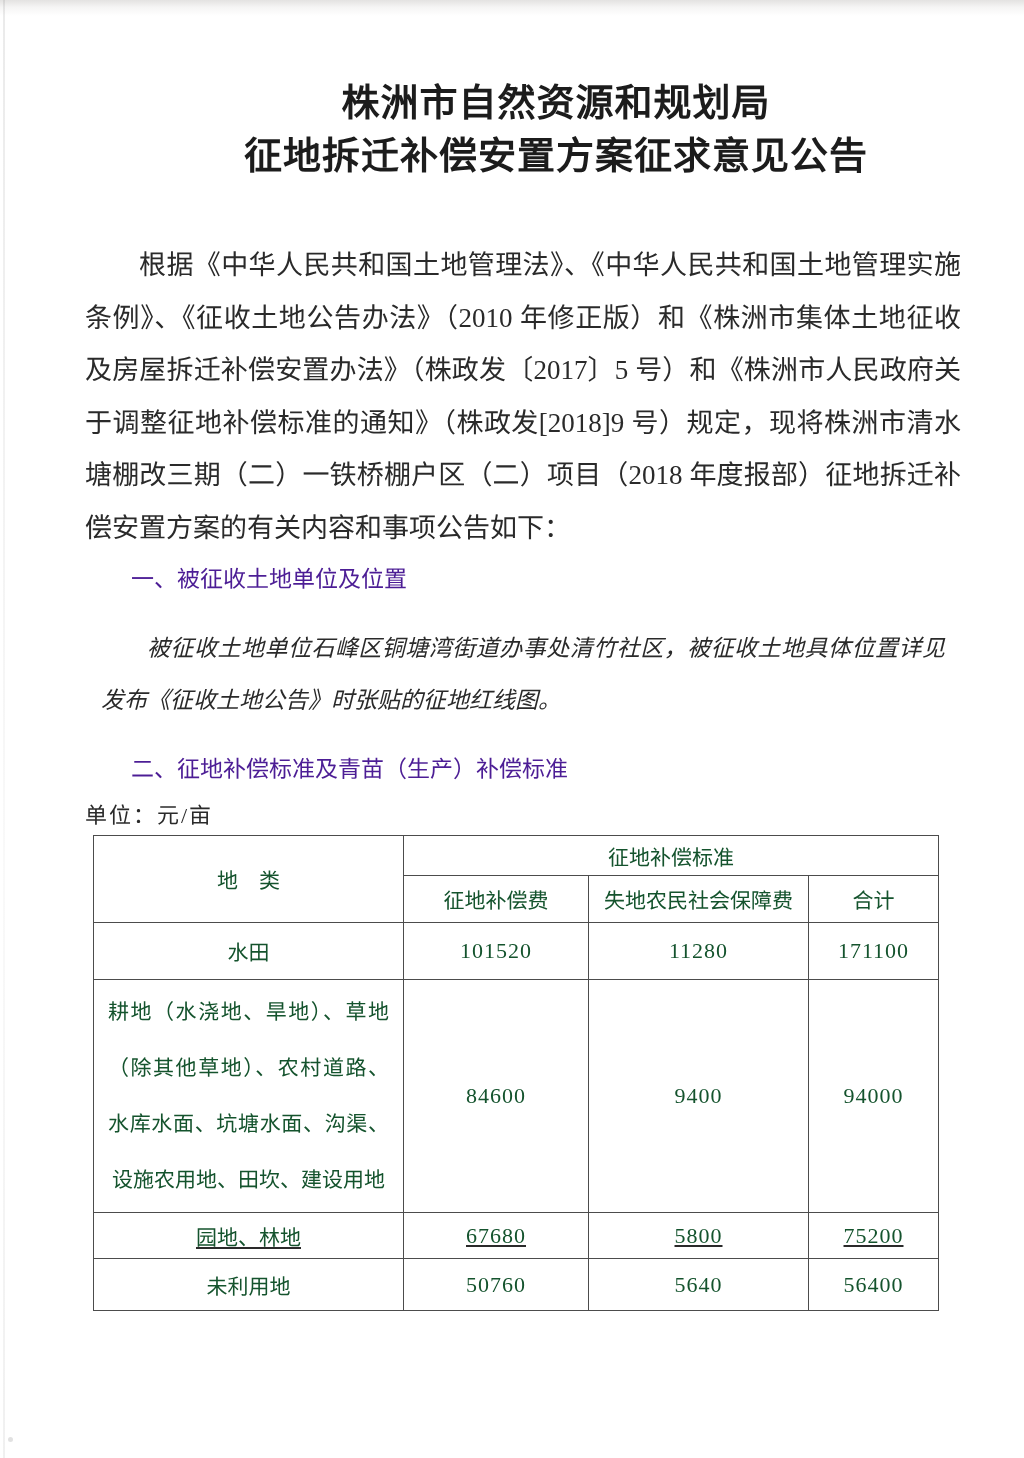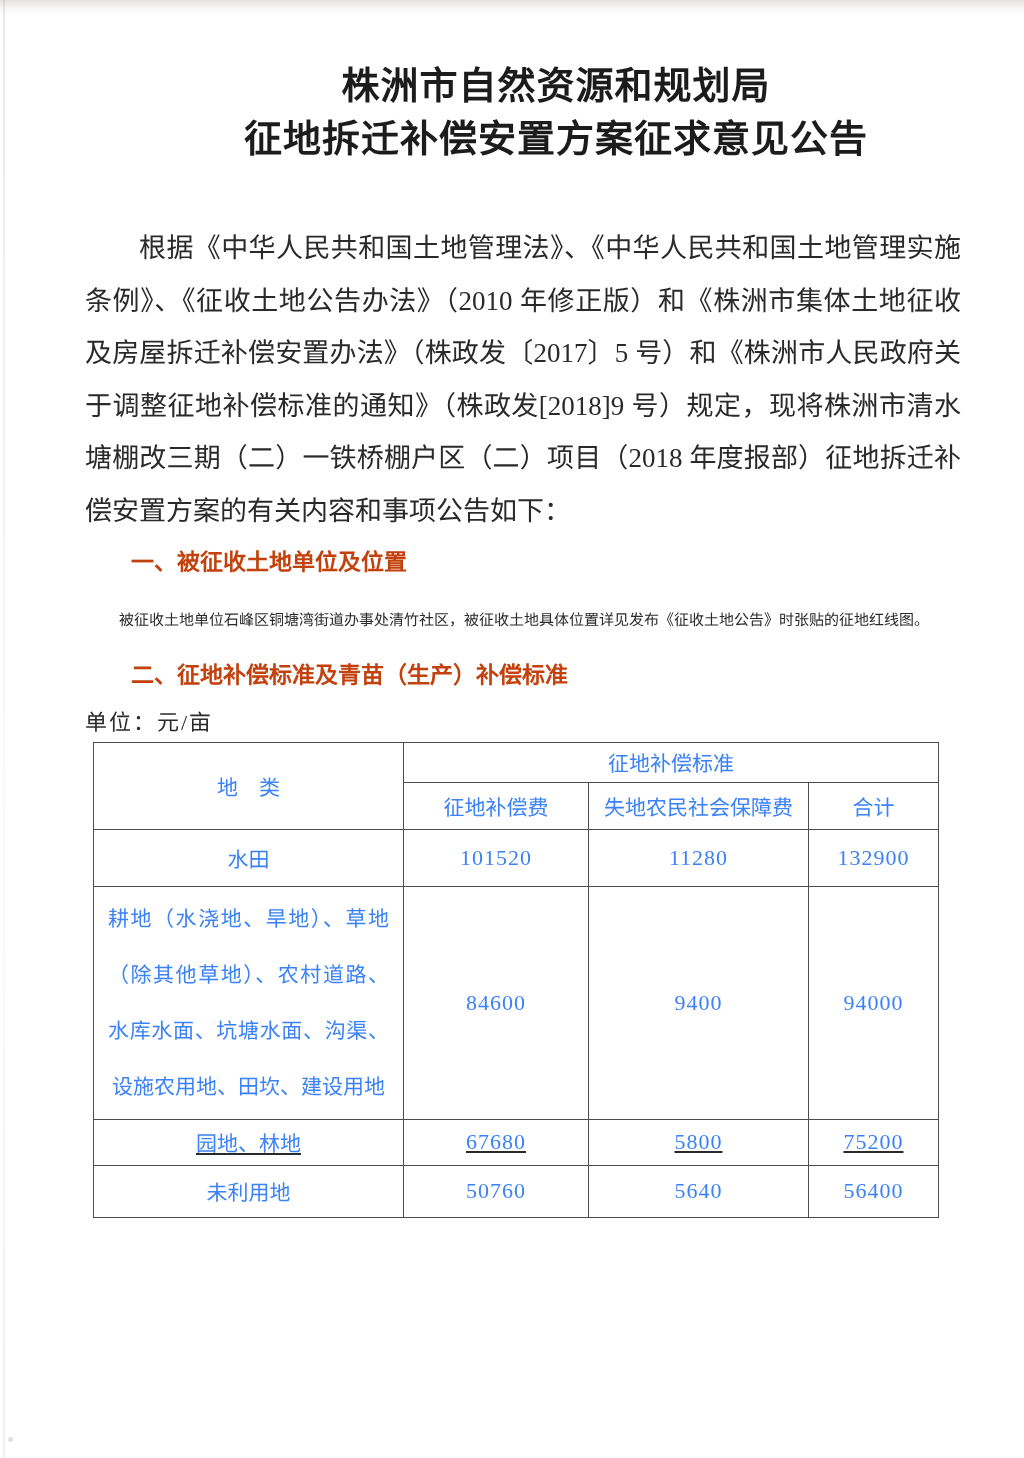--- a/index.html
+++ b/index.html
@@ -40,50 +40,51 @@
   }
   .speck-2 { left: 8px;  top: 1437px; width: 5px;  height: 5px; }
 
   .content {
     position: absolute;
     left: 85px;
     top: 0;
     width: 876px;
   }
   .doc-title {
-    margin-top: 60px;
+    margin-top: 77px;
     padding-left: 66px;
     text-align: center;
     font-size: 38px;
     font-weight: bold;
     line-height: 53px;
     color: #1c1c1c;
     letter-spacing: 1px;
   }
   .intro {
     margin: 56px 0 0 0;
     font-size: 27px;
     line-height: 52.5px;
     text-align: justify;
     text-indent: 2em;
   }
   .sec-heading {
     margin: 0;
     font-size: 23px;
-    font-weight: bold;
+    font-weight: normal;
     line-height: 52.5px;
     text-indent: 2em;
-    color: #c2410c;
+    color: #4c1d95;
   }
   .sec-body {
-    margin: 4px;
-    font-size: 15px;
+    margin: 16px;
+    font-size: 23px;
     line-height: 52.5px;
     text-align: justify;
     text-indent: 2em;
+    font-style: italic;
   }
   .unit-label {
     margin-top: 7px;
     width: 853px;
     text-align: left;
     font-size: 22px;
     line-height: 26px;
     letter-spacing: 2px;
   }
   table.comp-table {
@@ -91,21 +92,21 @@
     width: 845px;
     border-collapse: collapse;
     table-layout: fixed;
   }
   .comp-table th, .comp-table td {
     border: 1.5px solid #4c4c4c;
     font-weight: normal;
     text-align: center;
     vertical-align: middle;
     font-size: 21px;
-    color: #3b82f6;
+    color: #14532d;
     padding: 0 6px;
     overflow: hidden;
   }
   .comp-table .num {
     font-size: 22px;
     letter-spacing: 1px;
   }
   .comp-table .land-multiline {
     text-align: justify;
     text-align-last: center;
@@ -161,21 +162,21 @@
           <th>征地补偿费</th>
           <th>失地农民社会保障费</th>
           <th>合计</th>
         </tr>
       </thead>
       <tbody>
         <tr class="row-shuitian">
           <td>水田</td>
           <td class="num">101520</td>
           <td class="num">11280</td>
-          <td class="num">132900</td>
+          <td class="num">171100</td>
         </tr>
         <tr class="row-gengdi">
           <td class="land-multiline">耕地（水浇地、旱地）、草地（除其他草地）、农村道路、水库水面、坑塘水面、沟渠、设施农用地、田坎、建设用地</td>
           <td class="num">84600</td>
           <td class="num">9400</td>
           <td class="num">94000</td>
         </tr>
         <tr class="row-yuandi">
           <td>园地、林地</td>
           <td class="num">67680</td>

